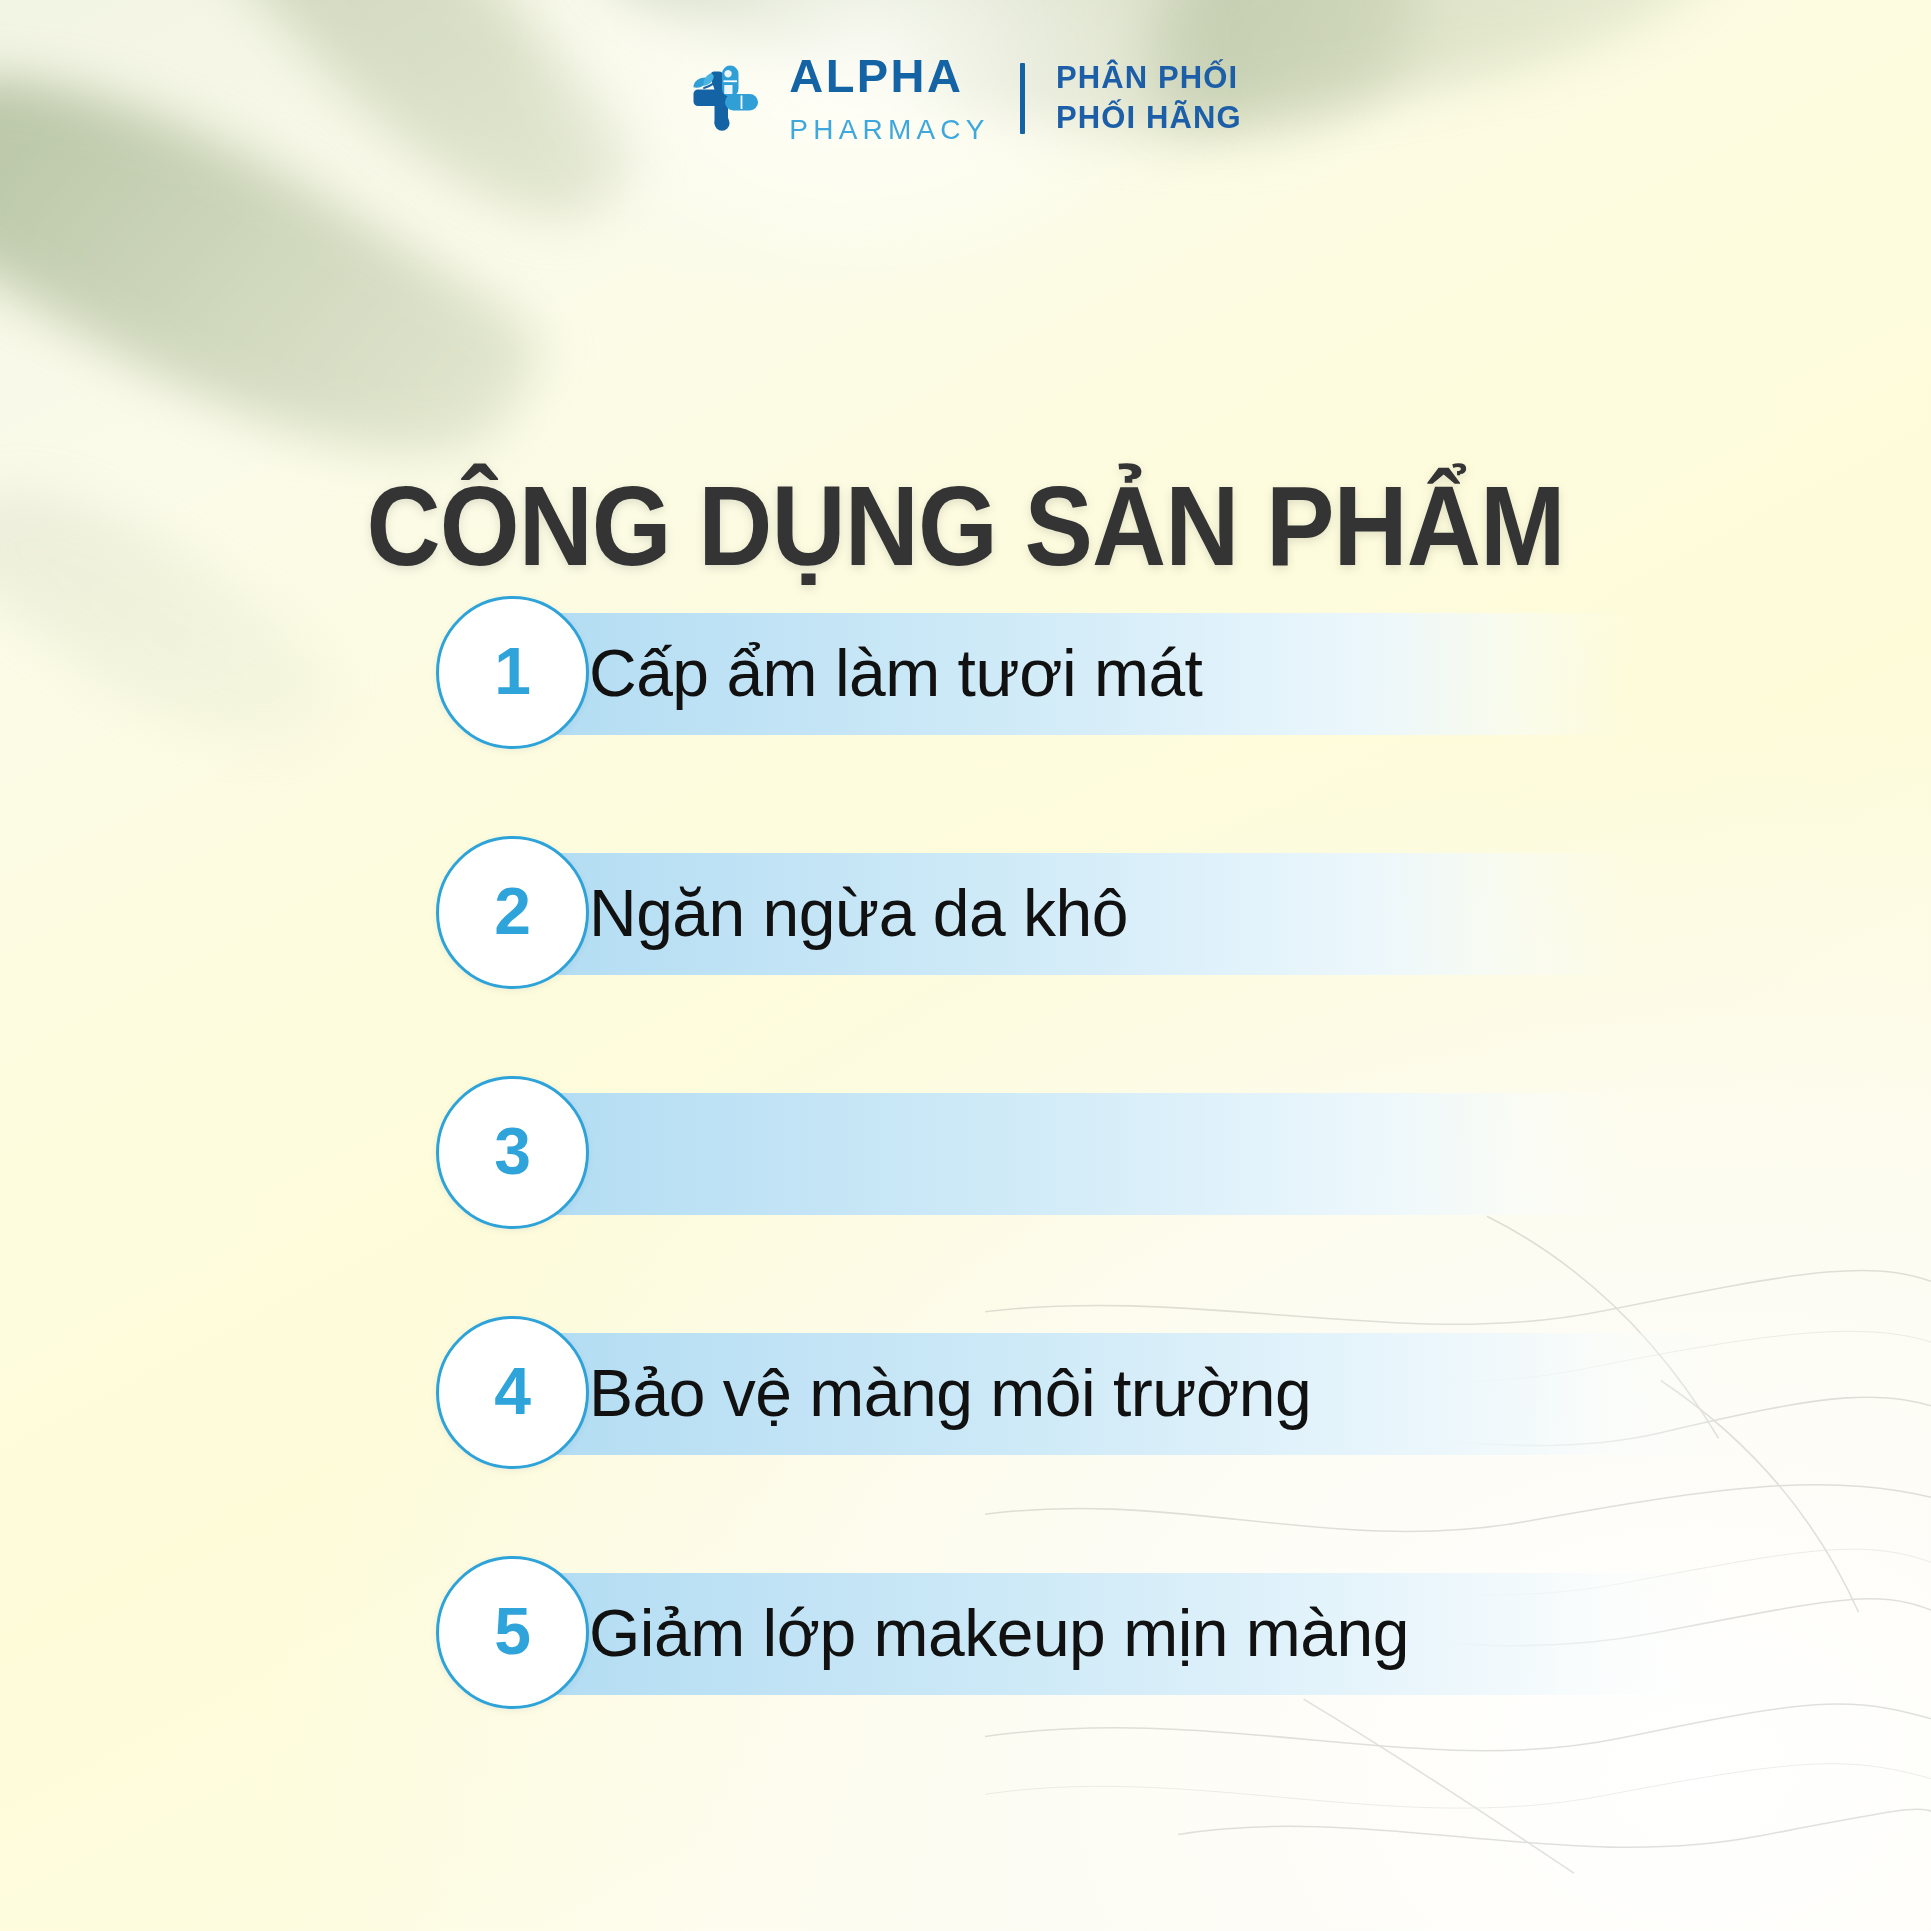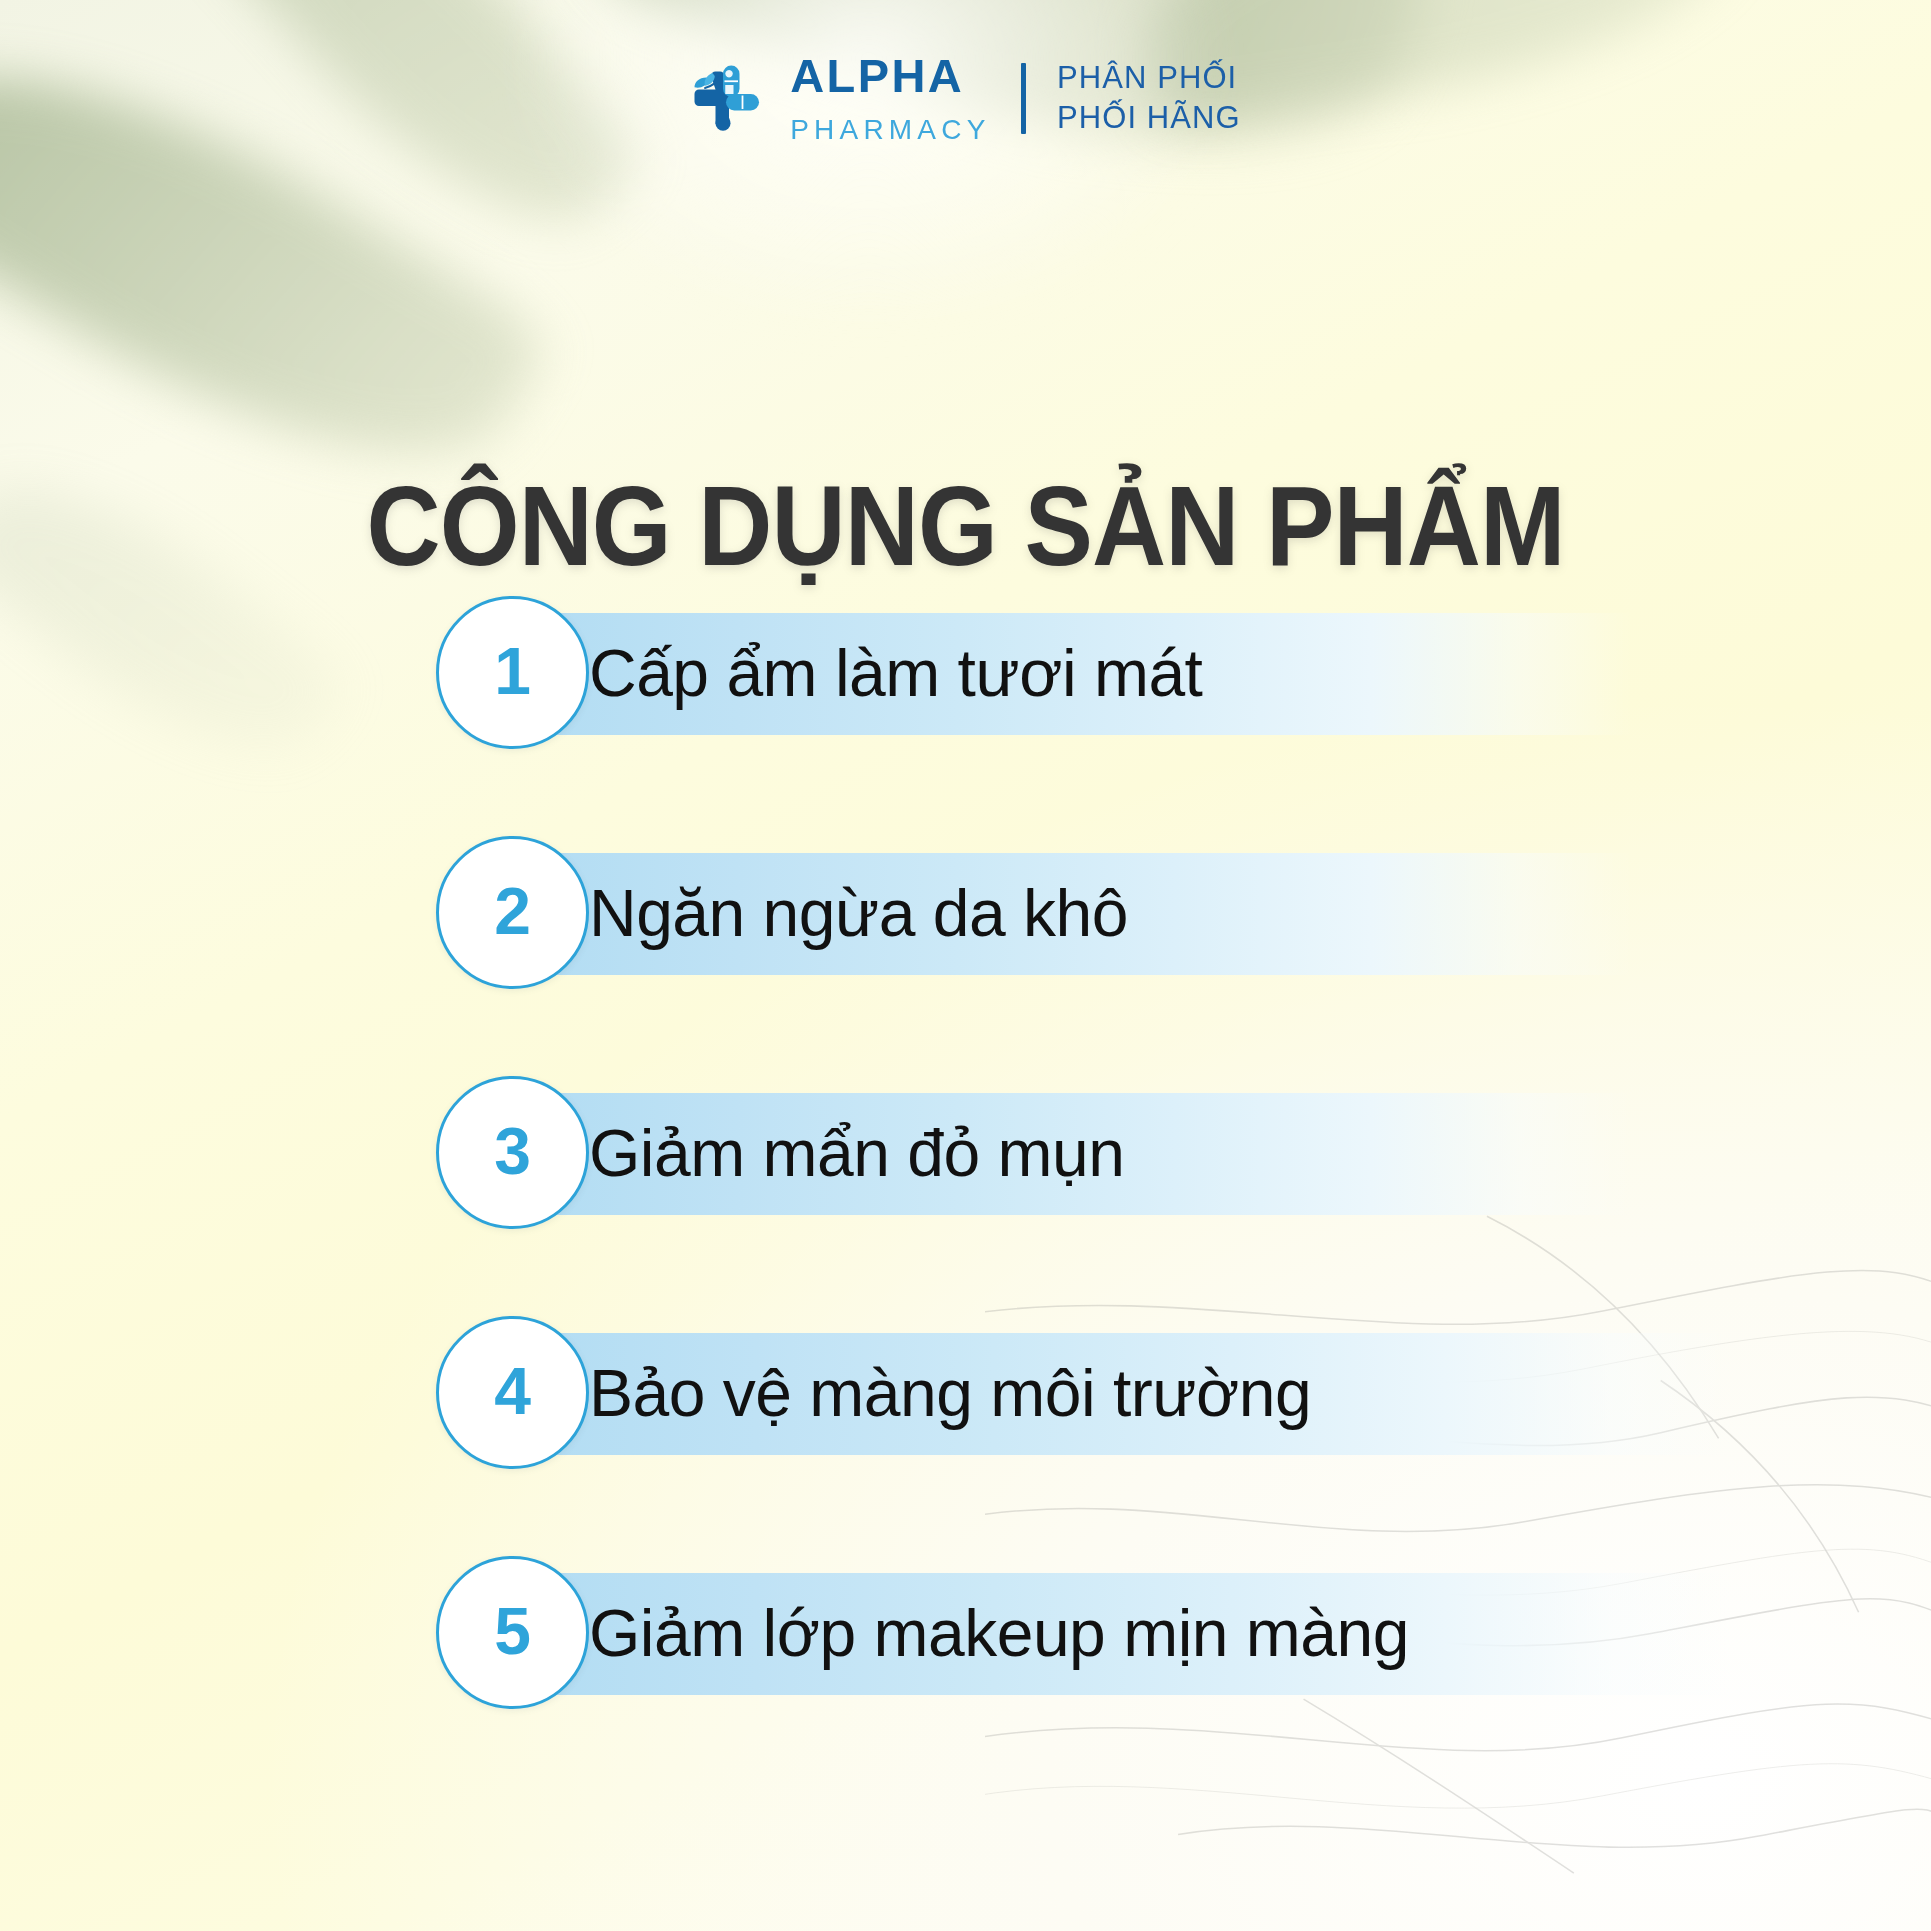--- a/index.html
+++ b/index.html
@@ -122,21 +122,21 @@
     background: #1464a5;
     border-radius: 1px;
     margin: 0 5.8px;
   }
   .logo-tagline {
     display: flex;
     flex-direction: column;
     gap: 6.8px;
     color: #1c5fa8;
     font-size: 31px;
-    font-weight: 400;
+    font-weight: 700;
     letter-spacing: 1.1px;
     line-height: 1.08;
   }
 
   
   .page-title {
     position: absolute;
     top: 384px;
     left: 0;
     width: 1931px;
@@ -302,21 +302,20 @@
         <span class="benefit-number">2</span>
       </div>
       <div class="benefit-label">Ngăn ngừa da khô</div>
     </div>
 
     <div class="benefit-row">
       <div class="benefit-bar"></div>
       <div class="benefit-circle">
         <span class="benefit-number">3</span>
       </div>
-      <div class="benefit-label">Giảm mẩn đỏ mụn</div>
     </div>
 
     <div class="benefit-row row-wide">
       <div class="benefit-bar"></div>
       <div class="benefit-circle">
         <span class="benefit-number">4</span>
       </div>
       <div class="benefit-label">Bảo vệ màng môi trường</div>
     </div>
 

